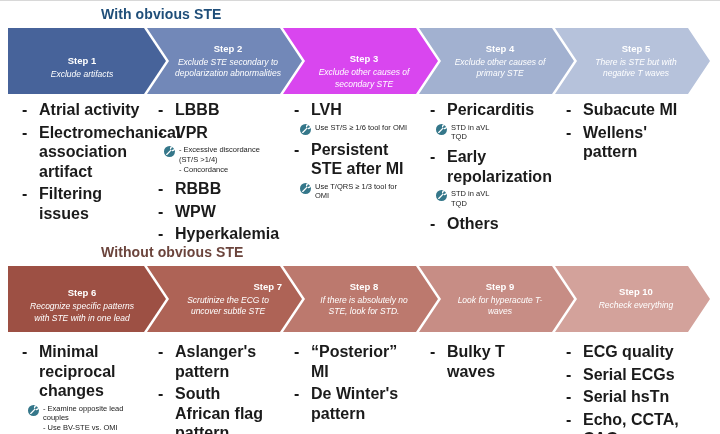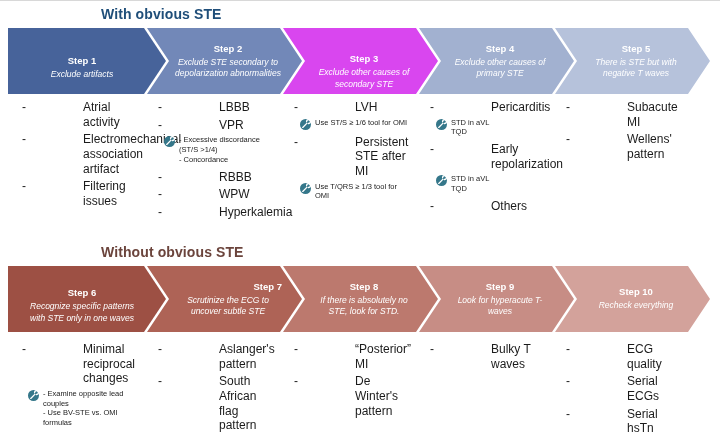--- a/index.html
+++ b/index.html
@@ -26,22 +26,22 @@
     clip-path:polygon(0 0, 136px 0, 158px 50%, 136px 100%, 0 100%);
     padding:17px 24px 4px 14px;
   }
   .p0{left:0;} .p1{left:136px;} .p2{left:272px;} .p3{left:408px;} .p4{left:544px;}
   .step-title{font-size:9.5px;font-weight:bold;margin-bottom:3px;}
   .step-sub{font-size:8.5px;font-style:italic;line-height:1.35;}
   .cols{position:absolute;left:8px;width:704px;display:flex;}
   #cols-top{top:99px;}
   #cols-bottom{top:341px;}
   .col{width:136px;box-sizing:border-box;padding:0 4px 0 14px;flex:0 0 136px;}
-  .bullet{display:grid;grid-template-columns:17px 1fr;font-size:12px;
-    font-weight:400;line-height:1.22;margin-bottom:3px;gap:44px;}
+  .bullet{display:grid;grid-template-columns:17px 1fr;font-size:16px;
+    font-weight:700;line-height:1.22;margin-bottom:3px;}
   .bullet .dash::before{content:"-";}
   .tool{display:grid;grid-template-columns:15px 1fr;margin:1px 0 5px 6px;
     font-size:7.5px;font-weight:400;line-height:1.3;align-items:start;}
   .tool-ic{width:11px;height:11px;border-radius:50%;display:inline-flex;
     align-items:center;justify-content:center;margin-top:1px;}
   .tool-ic svg{display:block;}
   .tline{display:block;}
 </style>
 </head>
 <body>
@@ -195,21 +195,21 @@
         <span>Wellens' pattern</span>
       </div>
   </div>
 </div>
 
 <div id="heading-bottom" class="heading" style="color: rgb(107, 68, 60);">Without obvious STE</div>
 
 <div id="band-bottom" class="band">
   <div class="chev first p0" style="background-color: rgb(157, 80, 68);">
     <div class="step-title">Step 6</div>
-    <div class="step-sub">Recognize specific patterns with STE only in one waves</div>
+    <div class="step-sub">Recognize specific patterns with STE with in one lead</div>
   </div>
   <div class="chev p1" style="background-color: rgb(174, 99, 86); align-items: flex-end;">
     <div class="step-title">Step 7</div>
     <div class="step-sub">Scrutinize the ECG to uncover subtle STE</div>
   </div>
   <div class="chev p2" style="background-color: rgb(188, 121, 110);">
     <div class="step-title">Step 8</div>
     <div class="step-sub">If there is absolutely no STE, look for STD.</div>
   </div>
   <div class="chev p3" style="background-color: rgb(199, 141, 133);">

